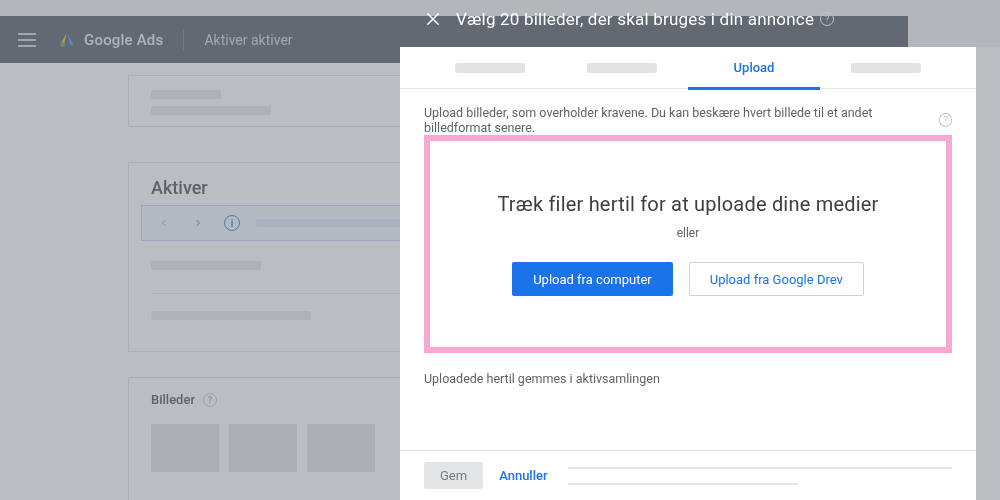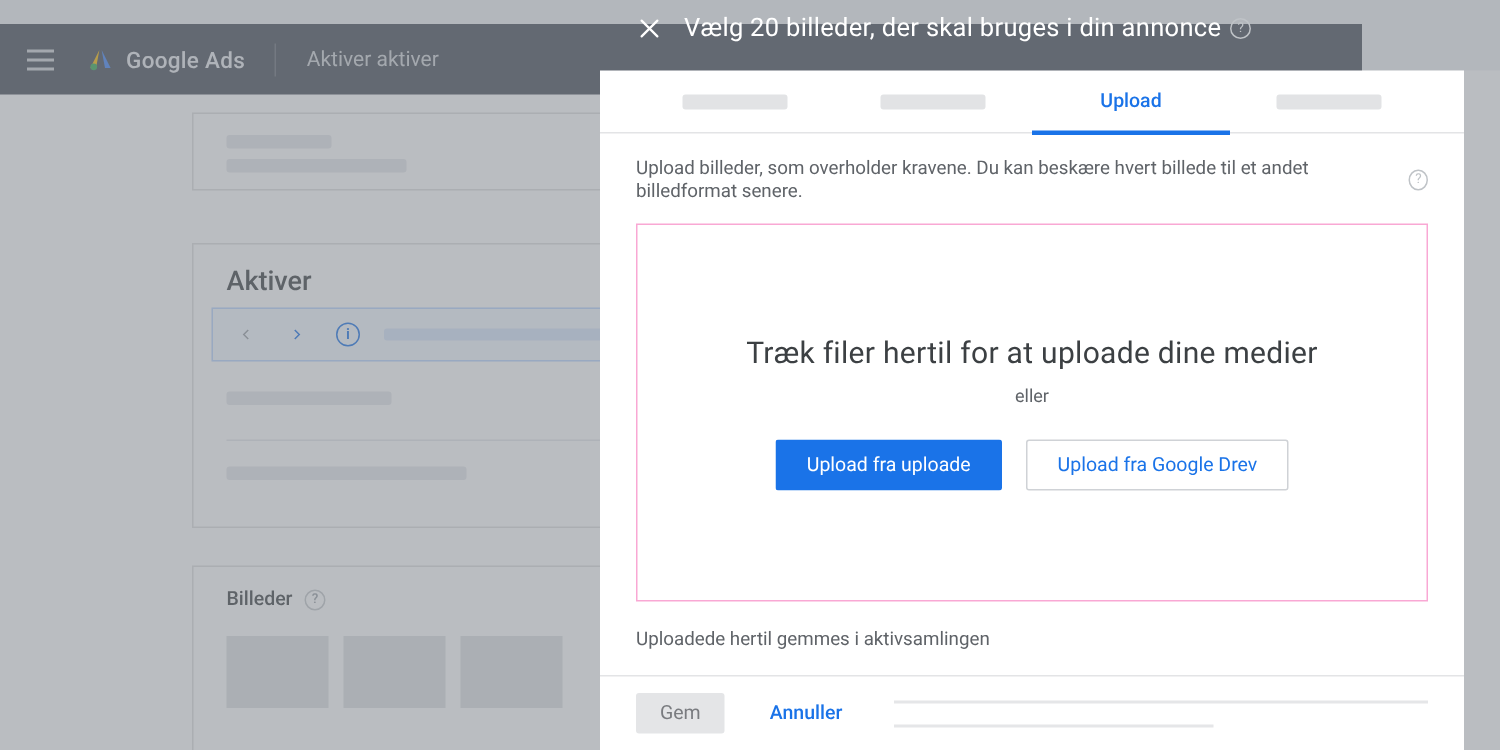--- a/index.html
+++ b/index.html
@@ -27,30 +27,30 @@
     .scrim { position:absolute; left:0; top:0; width:1000px; height:500px; background:rgba(125,130,138,.53); z-index:4; pointer-events:none; }
 
     
     .panel { position:absolute; left:400px; top:47px; width:576px; height:453px; background:#fff; z-index:5; display:flex; flex-direction:column; }
     .tabs { height:42px; border-bottom:1px solid #e3e4e6; display:flex; align-items:center; }
     .tab { flex:0 0 132px; text-align:center; font-size:13px; color:#5f6368; height:42px; display:flex; align-items:center; justify-content:center; position:relative; cursor:pointer; }
     .tab.active { color:#1a73e8; font-weight:500; }
     .tab.active::after { content:""; position:absolute; left:0; right:0; bottom:-1px; height:3px; background:#1a73e8; }
     .tab .tph { width:70px; height:10px; background:#e2e3e5; border-radius:2px; }
     .panel-body { flex:1; overflow:hidden; padding:0 24px; }
-    .helper { font-size:12.5px; color:#5f6368; margin:16px 0 14px; display:flex; align-items:center; gap:8px; }
-    .dropzone { border:1px solid #f9a8d4; height:252px; display:flex; flex-direction:column; align-items:center; justify-content:center; }
+    .helper { font-size:12.5px; color:#5f6368; margin:16px 0 0; display:flex; align-items:center; gap:8px; }
+    .dropzone { border:6px solid #f9a8d4; height:218px; display:flex; flex-direction:column; align-items:center; justify-content:center; }
     .dz-h { font-size:20px; color:#3c4043; font-weight:400; letter-spacing:.2px; }
     .dz-or { font-size:12px; color:#5f6368; margin-top:10px; }
     .dz-btns { display:flex; gap:16px; margin-top:22px; }
     .btn { height:34px; padding:0 20px; font-size:13px; border-radius:2px; display:inline-flex; align-items:center; justify-content:center; cursor:pointer; border:1px solid transparent; }
     .btn-primary { background:#1a73e8; color:#fff; }
     .btn-outline { background:#fff; color:#1a73e8; border:1px solid #cfd2d6; }
     .saved-note { font-size:12.5px; color:#5f6368; margin-top:18px; }
-    .panel-footer { height:50px; border-top:1px solid #e3e4e6; display:flex; align-items:center; padding:0 24px; gap:30px; }
+    .panel-footer { height:50px; border-top:1px solid #e3e4e6; display:flex; align-items:center; padding:0 24px; gap:16px; }
     .f-btn { font-size:13px; cursor:pointer; }
     .f-gem { background:#e4e5e7; color:#7a7c80; padding:6px 16px; border-radius:2px; }
     .f-cancel { color:#1a73e8; font-weight:500; }
     .f-lines { flex:1; height:18px; margin-left:4px; display:flex; flex-direction:column; justify-content:space-between; }
     .f-lines span { height:2px; background:#e5e6e8; display:block; }
 
     .thumb { width:68px; height:48px; background:#dfe1e3; }
   </style>
 </head>
 <body>
@@ -150,21 +150,21 @@
   <div class="panel-body">
     <div class="helper">
       <span>Upload billeder, som overholder kravene. Du kan beskære hvert billede til et andet billedformat senere.</span>
       <span class="hint-dot" style="margin-left:auto;">?</span>
     </div>
 
     <div class="dropzone">
       <div class="dz-h">Træk filer hertil for at uploade dine medier</div>
       <div class="dz-or">eller</div>
       <div class="dz-btns">
-        <div class="btn btn-primary">Upload fra uploade</div>
+        <div class="btn btn-primary">Upload fra computer</div>
         <div class="btn btn-outline">Upload fra Google Drev</div>
       </div>
     </div>
 
     <div class="saved-note">Uploadede hertil gemmes  i aktivsamlingen</div>
   </div>
 
   <div class="panel-footer">
     <div class="f-btn f-gem">Gem</div>
     <div class="f-btn f-cancel">Annuller</div>

